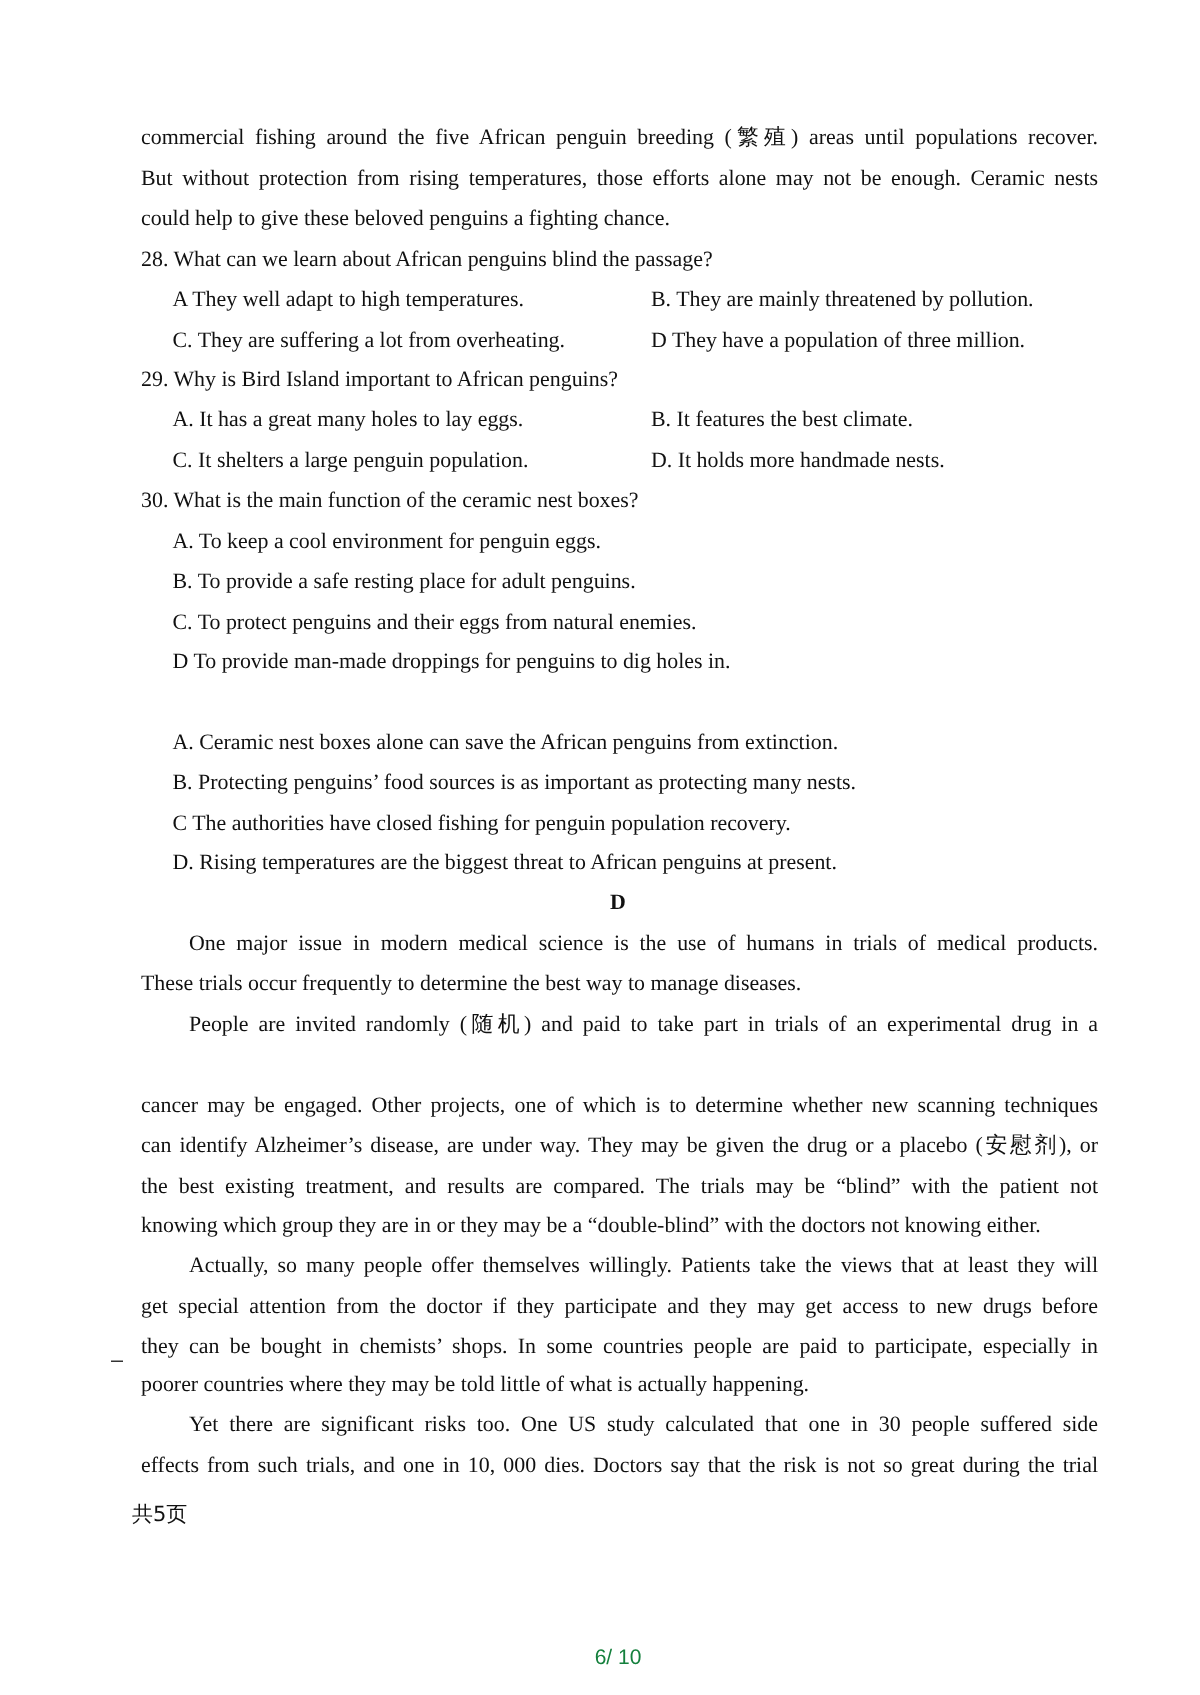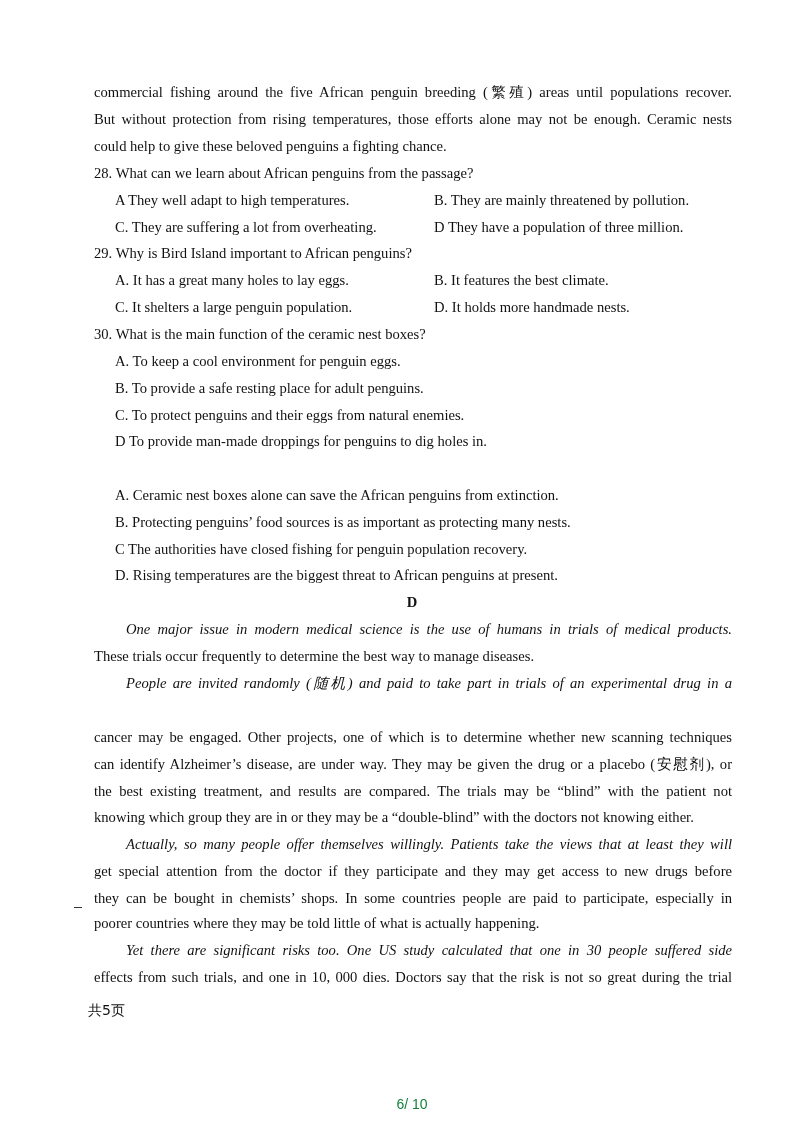--- a/index.html
+++ b/index.html
@@ -5,41 +5,41 @@
   html, body { margin: 0; padding: 0; background: #ffffff; }
   body { width: 800px; height: 1130px; position: relative; overflow: hidden; }
   .page {
     position: absolute; left: 12px; top: 0; width: 800px; height: 914px;
     font-family: "Liberation Serif", "DejaVu Serif", serif;
     color: #111111; font-size: 14.6px;
   }
   .line { position: absolute; left: 82px; white-space: nowrap; line-height: 18px; }
   .just { width: 638px; text-align: justify; text-align-last: justify; white-space: normal; }
   .indent { left: 114px; }
-  .indent.just { width: 606px; font-style: italic; }
+  .indent.just { width: 606px; }
   .opt { position: absolute; white-space: nowrap; line-height: 18px; }
   .colA { left: 103px; }
   .colB { left: 422px; }
   .heading { position: absolute; left: 0; width: 800px; text-align: center; font-weight: bold; line-height: 18px; }
   .footer-left { position: absolute; left: 76px; top: 1001px; font-size: 14px; line-height: 18px; font-family: "DejaVu Sans", sans-serif; }
   .page-num { position: absolute; left: 0; width: 800px; top: 1096px; text-align: center; font-family: "Liberation Sans", sans-serif; font-size: 14px; color: #15803d; }
   .margin-mark { position: absolute; left: 62px; top: 907px; width: 8px; height: 1px; background: #333; }
 </style>
 </head>
 <body>
 
 <div class="page">
 
   <div class="line just" style="top:83px">commercial fishing around the five African penguin breeding (繁殖) areas until populations recover.</div>
   <div class="line just" style="top:110px">But without protection from rising temperatures, those efforts alone may not be enough. Ceramic nests</div>
   <div class="line" style="top:137px">could help to give these beloved penguins a fighting chance.</div>
 
   <div class="line" style="top:164px">
     <span>28.</span>
-    <span>What can we learn about African penguins from the passage?</span>
+    <span>What can we learn about African penguins blind the passage?</span>
   </div>
   <div class="opt colA" style="top:191px">A  They well adapt to high temperatures.</div>
   <div class="opt colA" style="top:218px">C. They are suffering a lot from overheating.</div>
   <div class="opt colB" style="top:191px">B. They are mainly threatened by pollution.</div>
   <div class="opt colB" style="top:218px">D  They have a population of three million.</div>
 
   <div class="line" style="top:244px">
     <span>29.</span>
     <span>Why is Bird Island important to African penguins?</span>
   </div>

